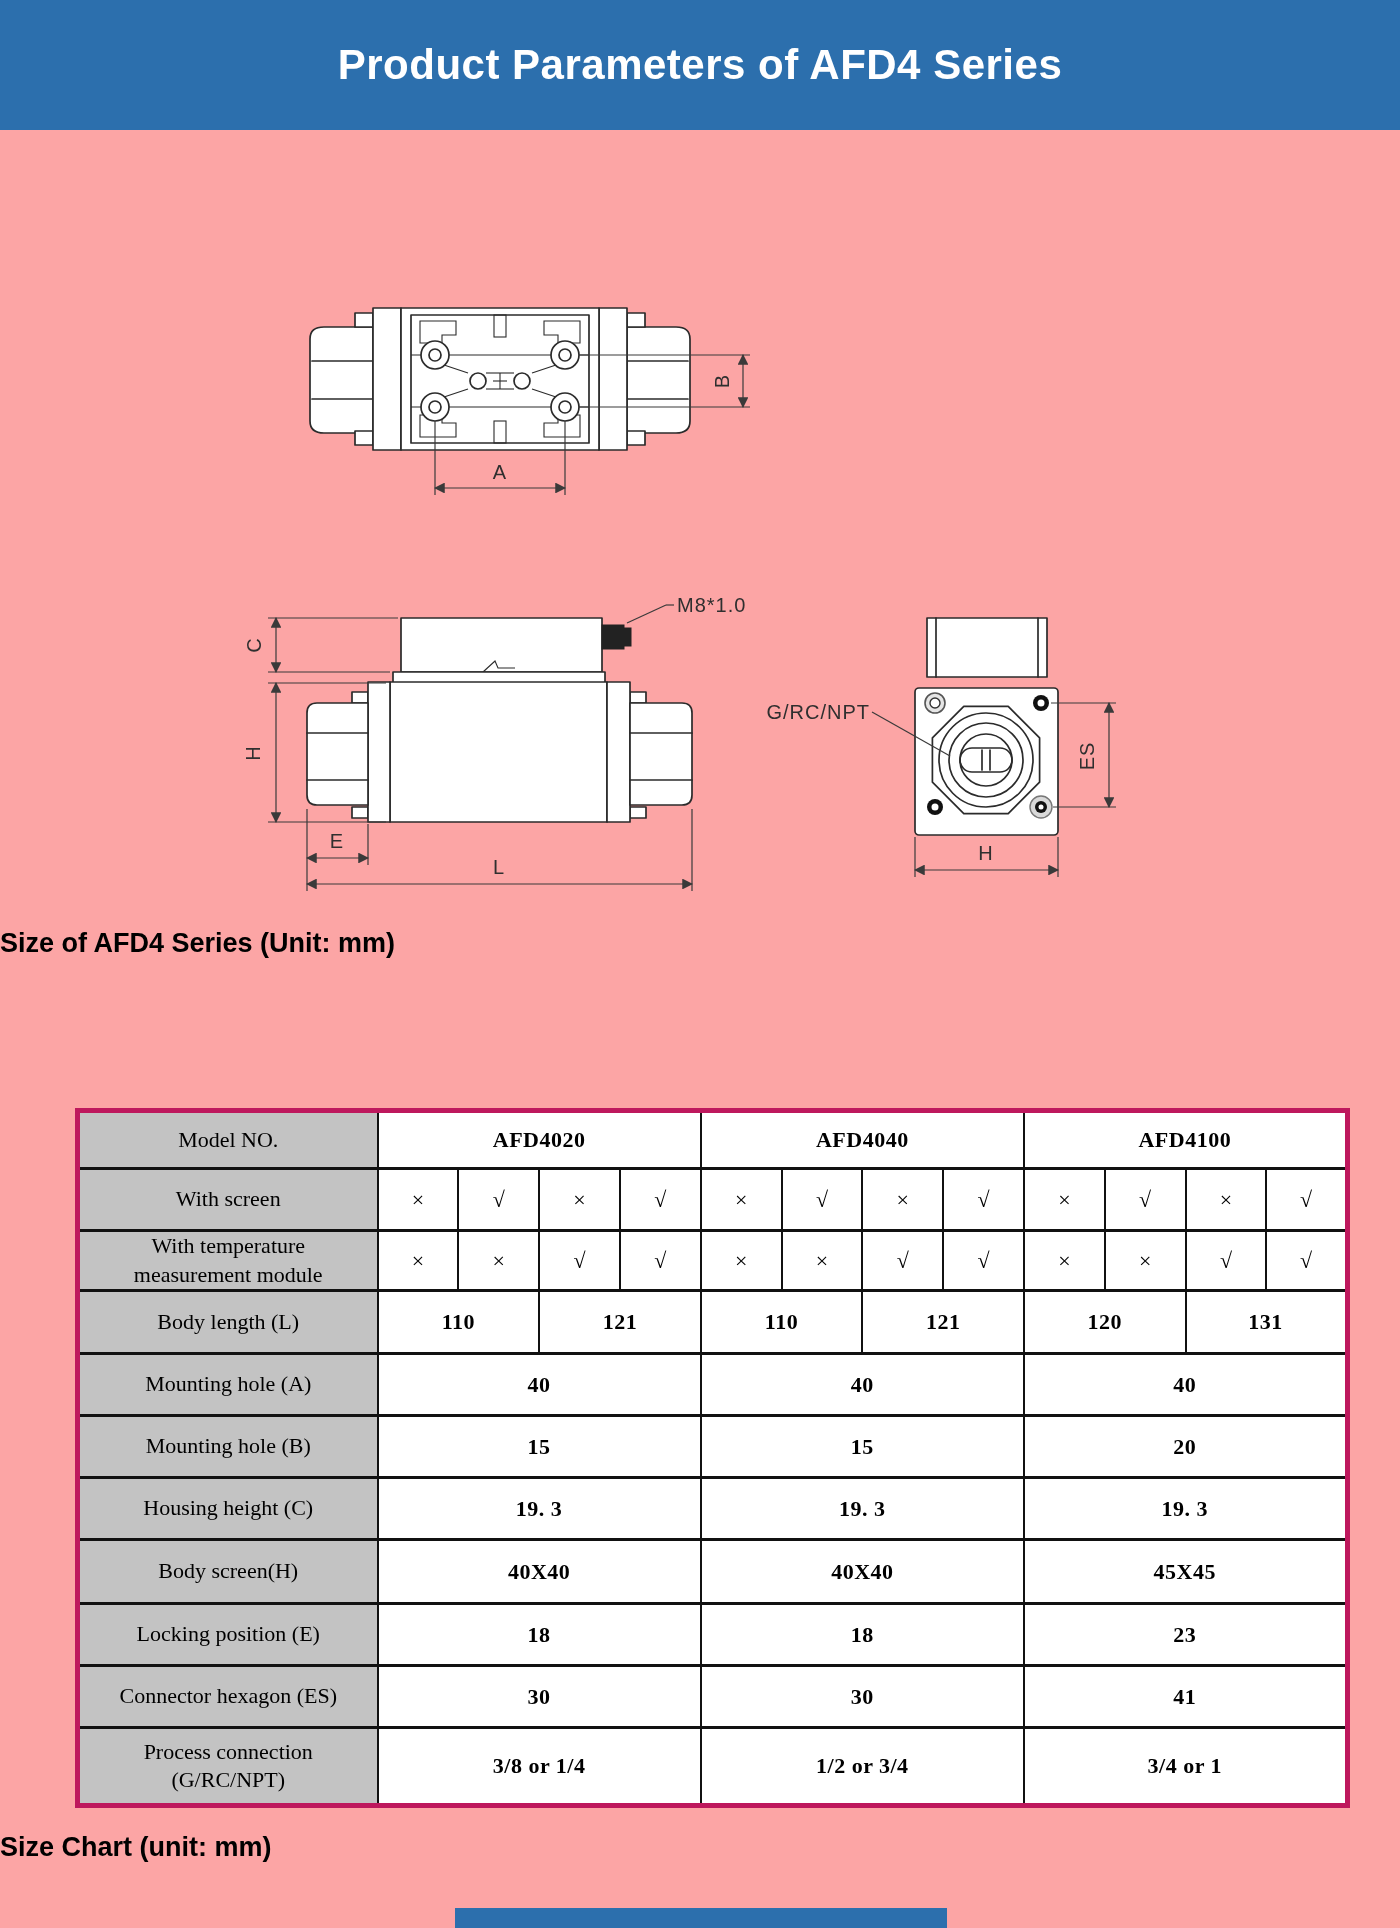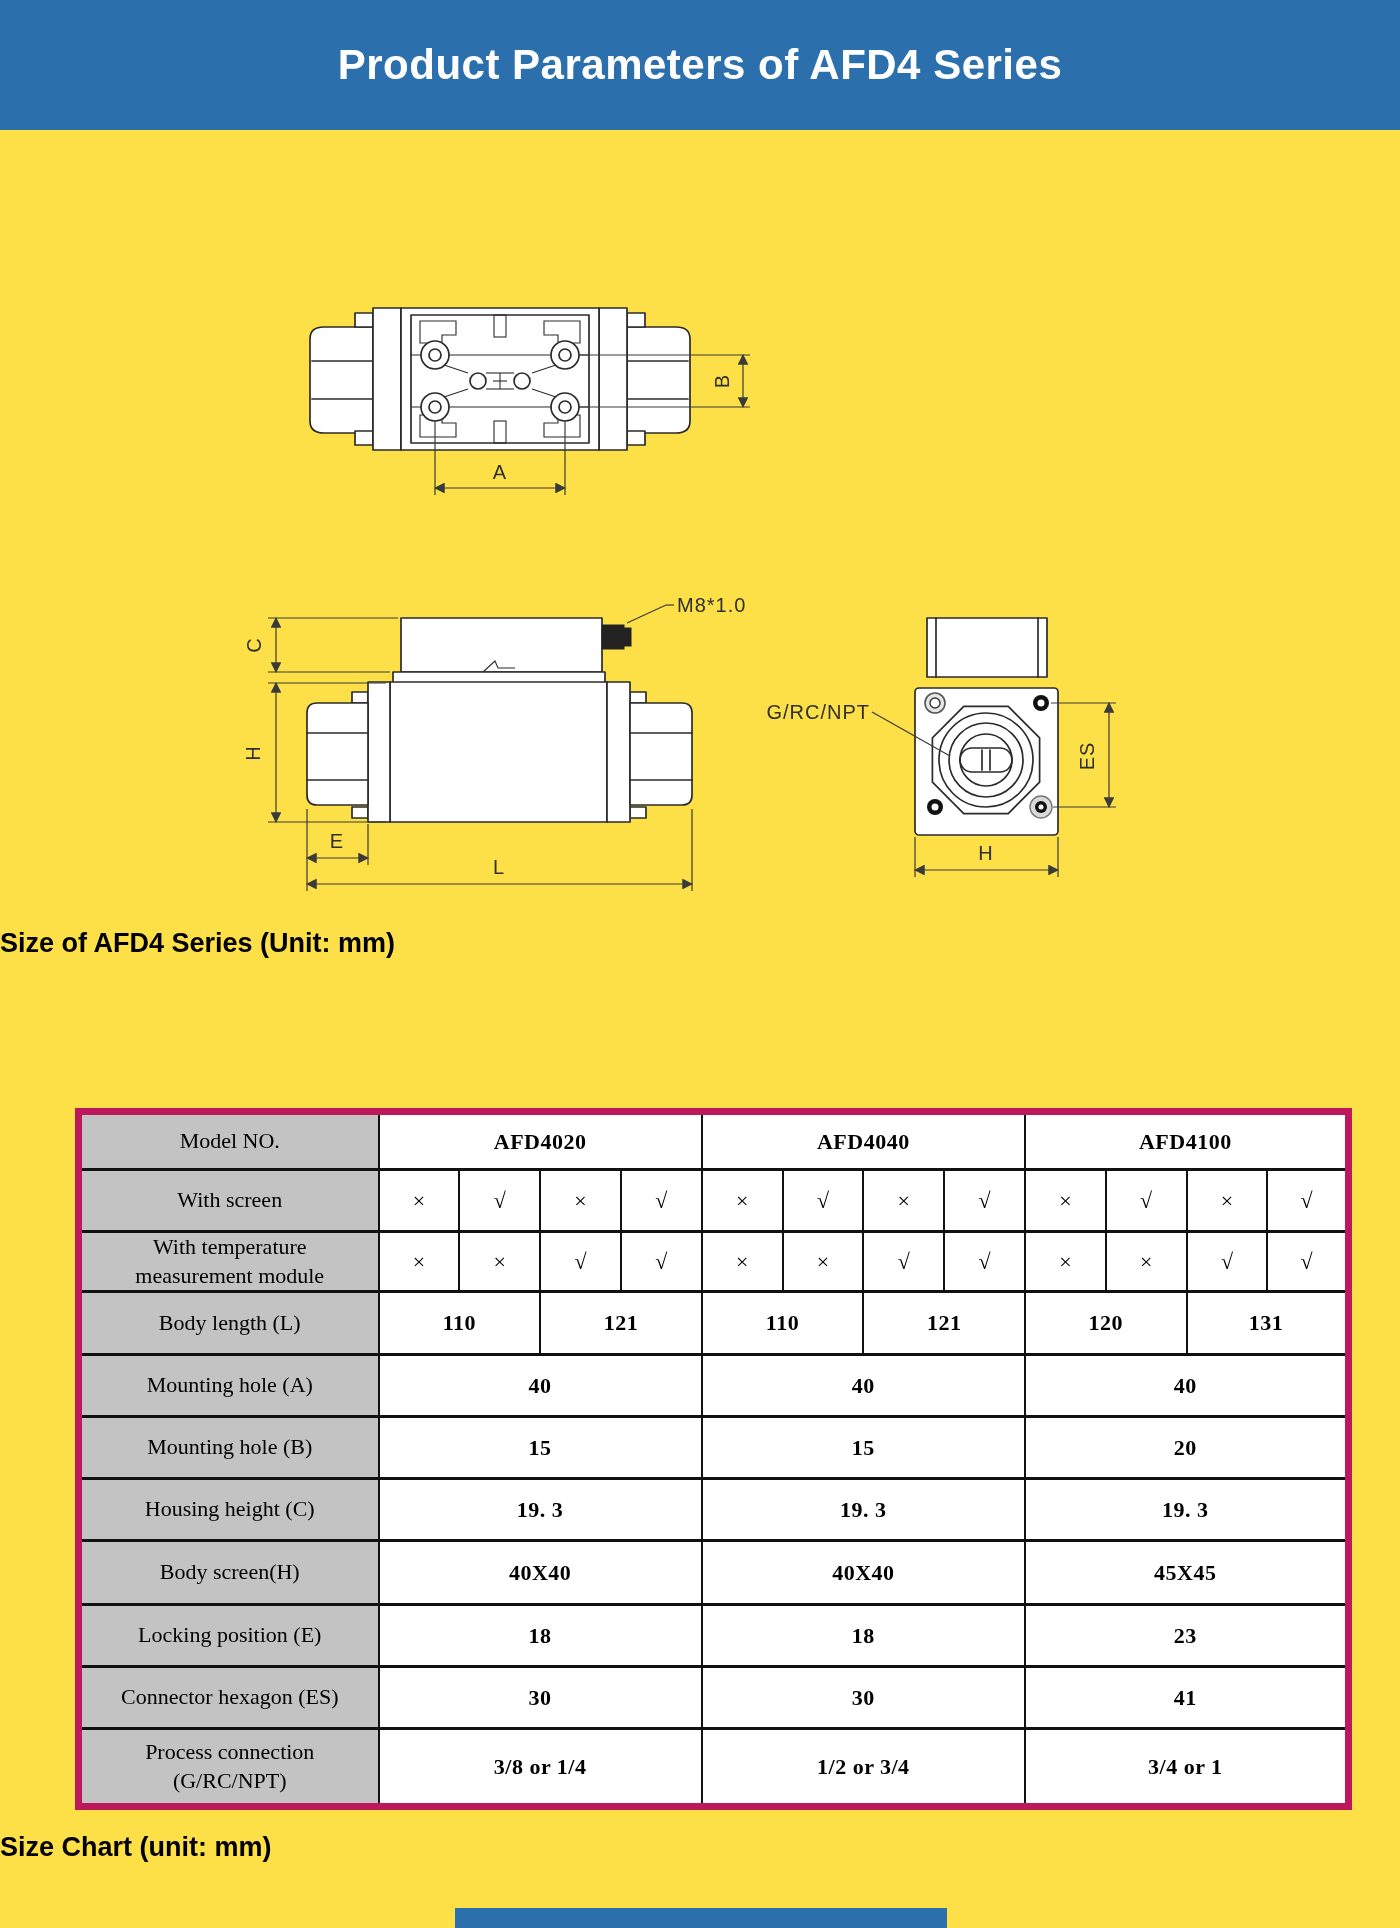--- a/index.html
+++ b/index.html
@@ -1,37 +1,37 @@
 <!DOCTYPE html>
 <html><head>
 <meta charset="utf-8">
 <style>
   html,body{margin:0;padding:0;background:#ffffff;}
-  .page{position:relative;width:1400px;height:1928px;background:#fde047;overflow:hidden;
+  .page{position:relative;width:1400px;height:1928px;background:#fca5a5;overflow:hidden;
         font-family:"Liberation Sans",sans-serif;}
   
   .banner{position:absolute;top:0;left:0;width:1400px;height:130px;background:#2c6fad;}
   .banner h1{margin:0;height:130px;line-height:130px;text-align:center;color:#ffffff;
              font-size:42px;font-weight:700;letter-spacing:0.5px;
              font-family:"Liberation Sans",sans-serif;}
   
   svg.draw{position:absolute;top:130px;left:0;}
   .ln{fill:none;stroke:#2b2b2b;stroke-width:1.7;stroke-linejoin:round;stroke-linecap:round;}
   .lnw{fill:#ffffff;stroke:#2b2b2b;stroke-width:1.7;stroke-linejoin:round;}
   .thin{fill:none;stroke:#2b2b2b;stroke-width:1.1;}
   .dim{fill:none;stroke:#3a3a3a;stroke-width:1.2;}
   .dimtxt{fill:#2f2f2f;font-family:"Liberation Sans",sans-serif;font-size:20px;letter-spacing:1px;}
   
   .caption{position:absolute;left:0;width:1400px;margin:0;text-align:left;color:#000;
            font-size:27px;font-weight:600;font-family:"Liberation Sans",sans-serif;}
   .cap-drawing{top:928px;}
   .cap-table{top:1832px;}
   
   table.spec{position:absolute;top:1108px;left:75px;width:1270px;table-layout:fixed;
-             border-collapse:collapse;border:7px solid #be185d;background:#fff;
+             border-collapse:collapse;border:5px solid #be185d;background:#fff;
              font-family:"Liberation Serif",serif;}
   table.spec td{border:2px solid #111;border-top-width:3px;border-bottom-width:3px;
                 text-align:center;vertical-align:middle;font-size:22px;color:#000;
                 padding:0;overflow:hidden;}
   td.lbl{background:#c3c3c3;}
   td.lbl span{display:inline-block;line-height:1.3;}
   td.lbl span.narrow{max-width:230px;}
   td.val{font-weight:700;letter-spacing:0.5px;}
   td.mark{font-size:21px;}
   tr.r1{height:58px;} tr.r2{height:62px;margin-left:36px;} tr.r3{height:57px;padding-left:28px;} tr.r4{height:63px;}

